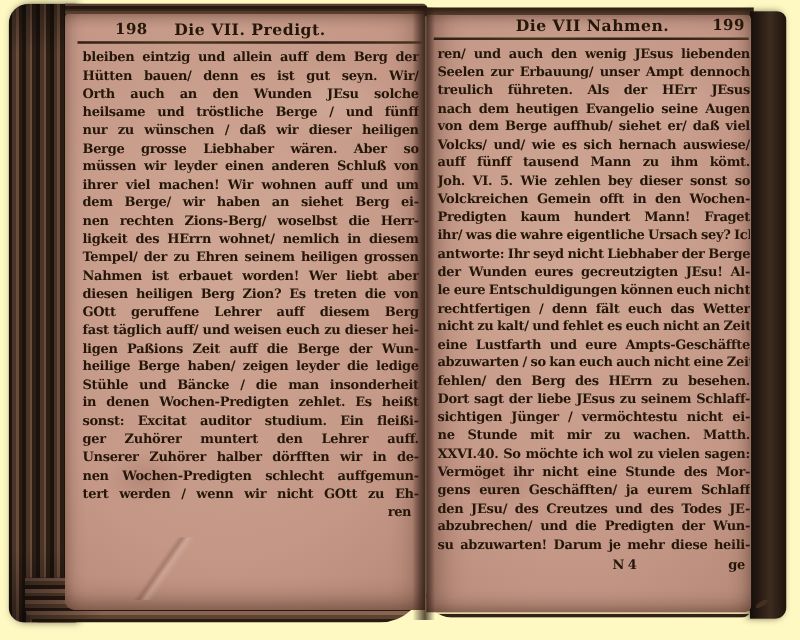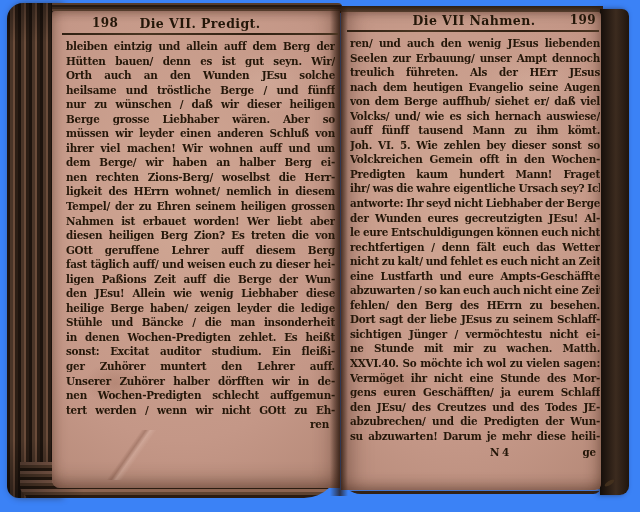--- a/index.html
+++ b/index.html
@@ -1,18 +1,18 @@
 <!DOCTYPE html>
 <html><head>
 <meta charset="utf-8">
 <style>
   html,body{margin:0;padding:0;}
   .canvas{
     position:relative;width:640px;height:512px;overflow:hidden;
-    background:#3b82f6;
+    background:#fef9c3;
     font-family:"DejaVu Serif", serif;
   }
   
   .page-edges-left{
     position:absolute;left:7px;top:3px;width:54px;height:495px;
     border-radius:16px 0 0 12px;
     background:
       linear-gradient(180deg, rgba(0,0,0,.35) 0%, rgba(0,0,0,0) 8%, rgba(0,0,0,0) 88%, rgba(0,0,0,.4) 100%),
       repeating-linear-gradient(90deg,#1d130d 0 3px,#4a3528 3px 6px,#6b4c3a 6px 8px,#2c1e15 8px 11px),
       #3a2a1e;
@@ -146,30 +146,29 @@
   <div class="body-text body-text-left">
     <div>
         <div class="tline">bleiben eintzig und allein auff dem Berg der</div>
         <div class="tline">Hütten bauen/ denn es ist gut seyn. Wir/</div>
         <div class="tline">Orth auch an den Wunden JEsu solche</div>
         <div class="tline">heilsame und tröstliche Berge / und fünff</div>
         <div class="tline">nur zu wünschen / daß wir dieser heiligen</div>
         <div class="tline">Berge grosse Liebhaber wären. Aber so</div>
         <div class="tline">müssen wir leyder einen anderen Schluß von</div>
         <div class="tline">ihrer viel machen! Wir wohnen auff und um</div>
-        <div class="tline">dem Berge/ wir haben an halber Berg ei-</div>
+        <div class="tline">dem Berge/ wir haben an siehet Berg ei-</div>
         <div class="tline">nen rechten Zions-Berg/ woselbst die Herr-</div>
         <div class="tline">ligkeit des HErrn wohnet/ nemlich in diesem</div>
         <div class="tline">Tempel/ der zu Ehren seinem heiligen grossen</div>
         <div class="tline">Nahmen ist erbauet worden! Wer liebt aber</div>
         <div class="tline">diesen heiligen Berg Zion? Es treten die von</div>
         <div class="tline">GOtt geruffene Lehrer auff diesem Berg</div>
         <div class="tline">fast täglich auff/ und weisen euch zu dieser hei-</div>
         <div class="tline">ligen Paßions Zeit auff die Berge der Wun-</div>
-        <div class="tline">den JEsu! Allein wie wenig Liebhaber diese</div>
         <div class="tline">heilige Berge haben/ zeigen leyder die ledige</div>
         <div class="tline">Stühle und Bäncke / die man insonderheit</div>
         <div class="tline">in denen Wochen-Predigten zehlet. Es heißt</div>
         <div class="tline">sonst: Excitat auditor studium. Ein fleißi-</div>
         <div class="tline">ger Zuhörer muntert den Lehrer auff.</div>
         <div class="tline">Unserer Zuhörer halber dörfften wir in de-</div>
         <div class="tline">nen Wochen-Predigten schlecht auffgemun-</div>
         <div class="tline">tert werden / wenn wir nicht GOtt zu Eh-</div>
       </div>
     <div class="catchword-line">ren</div>

